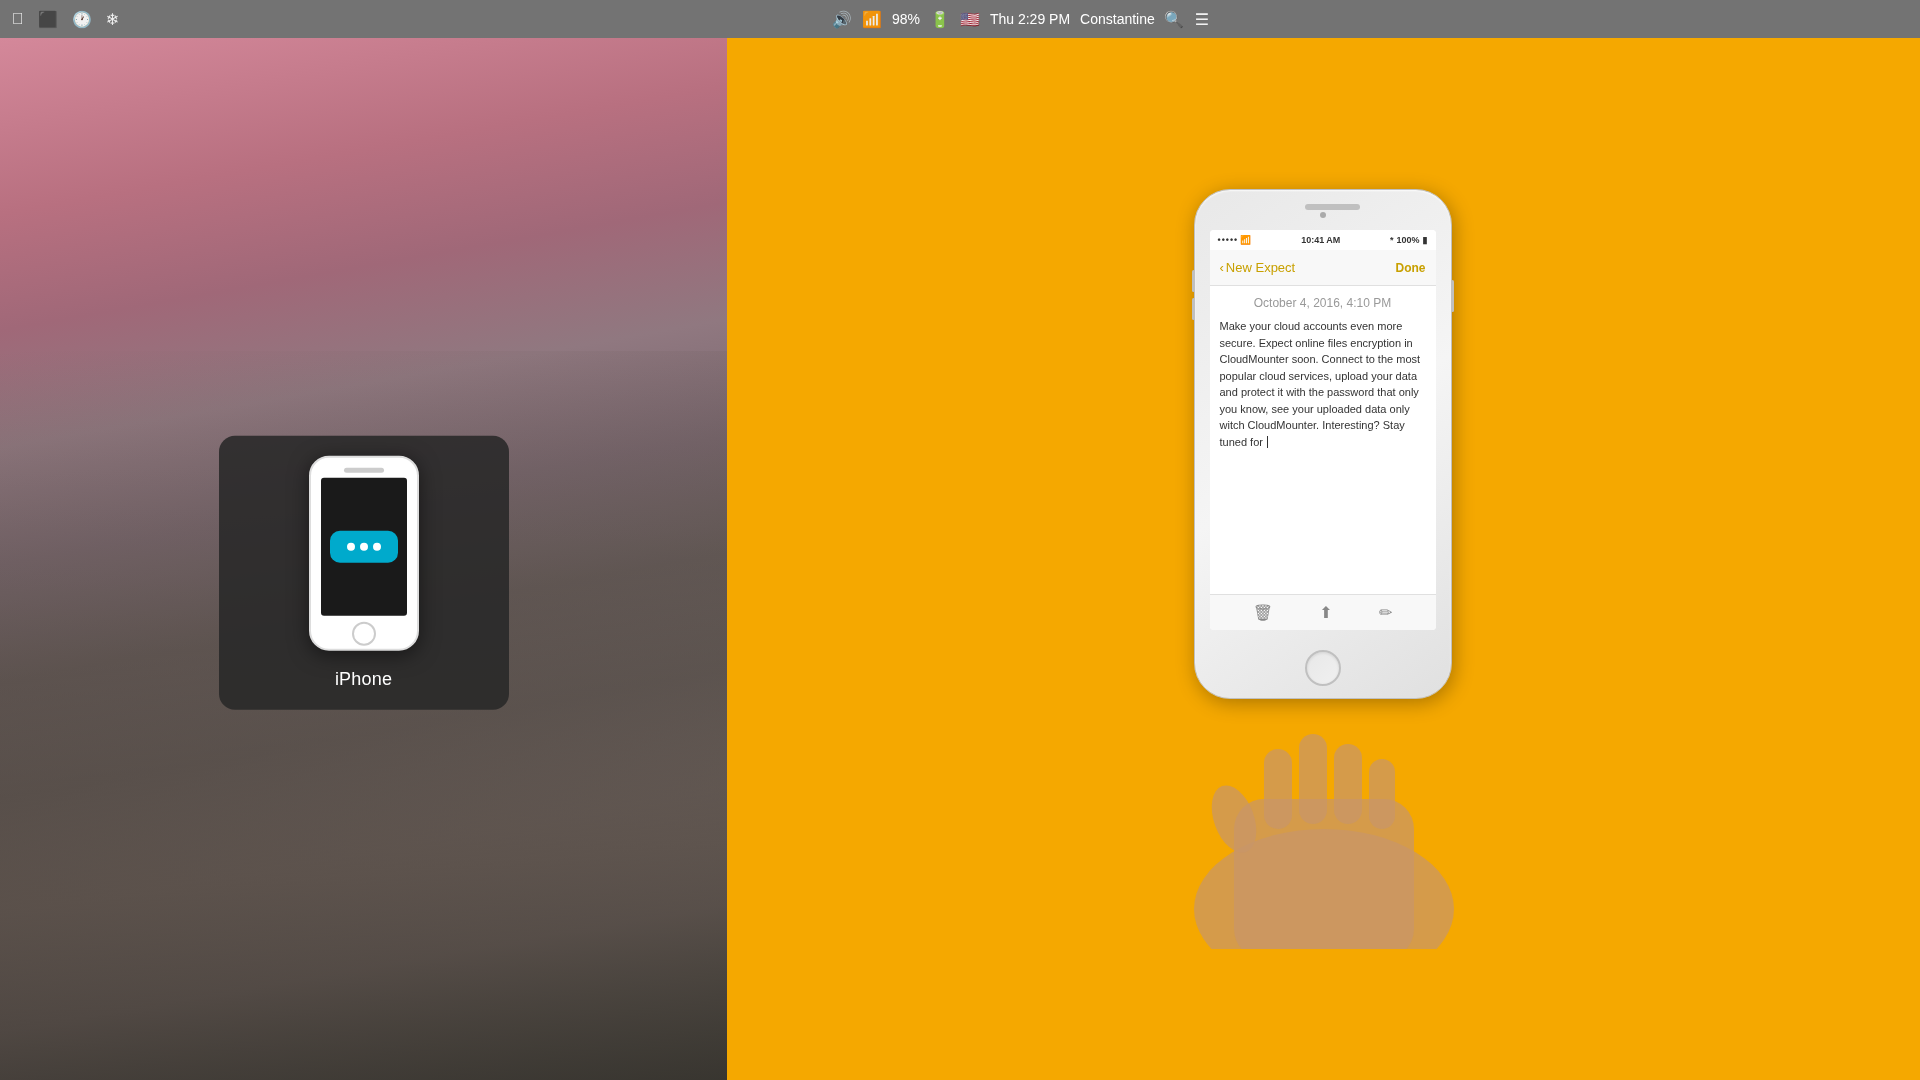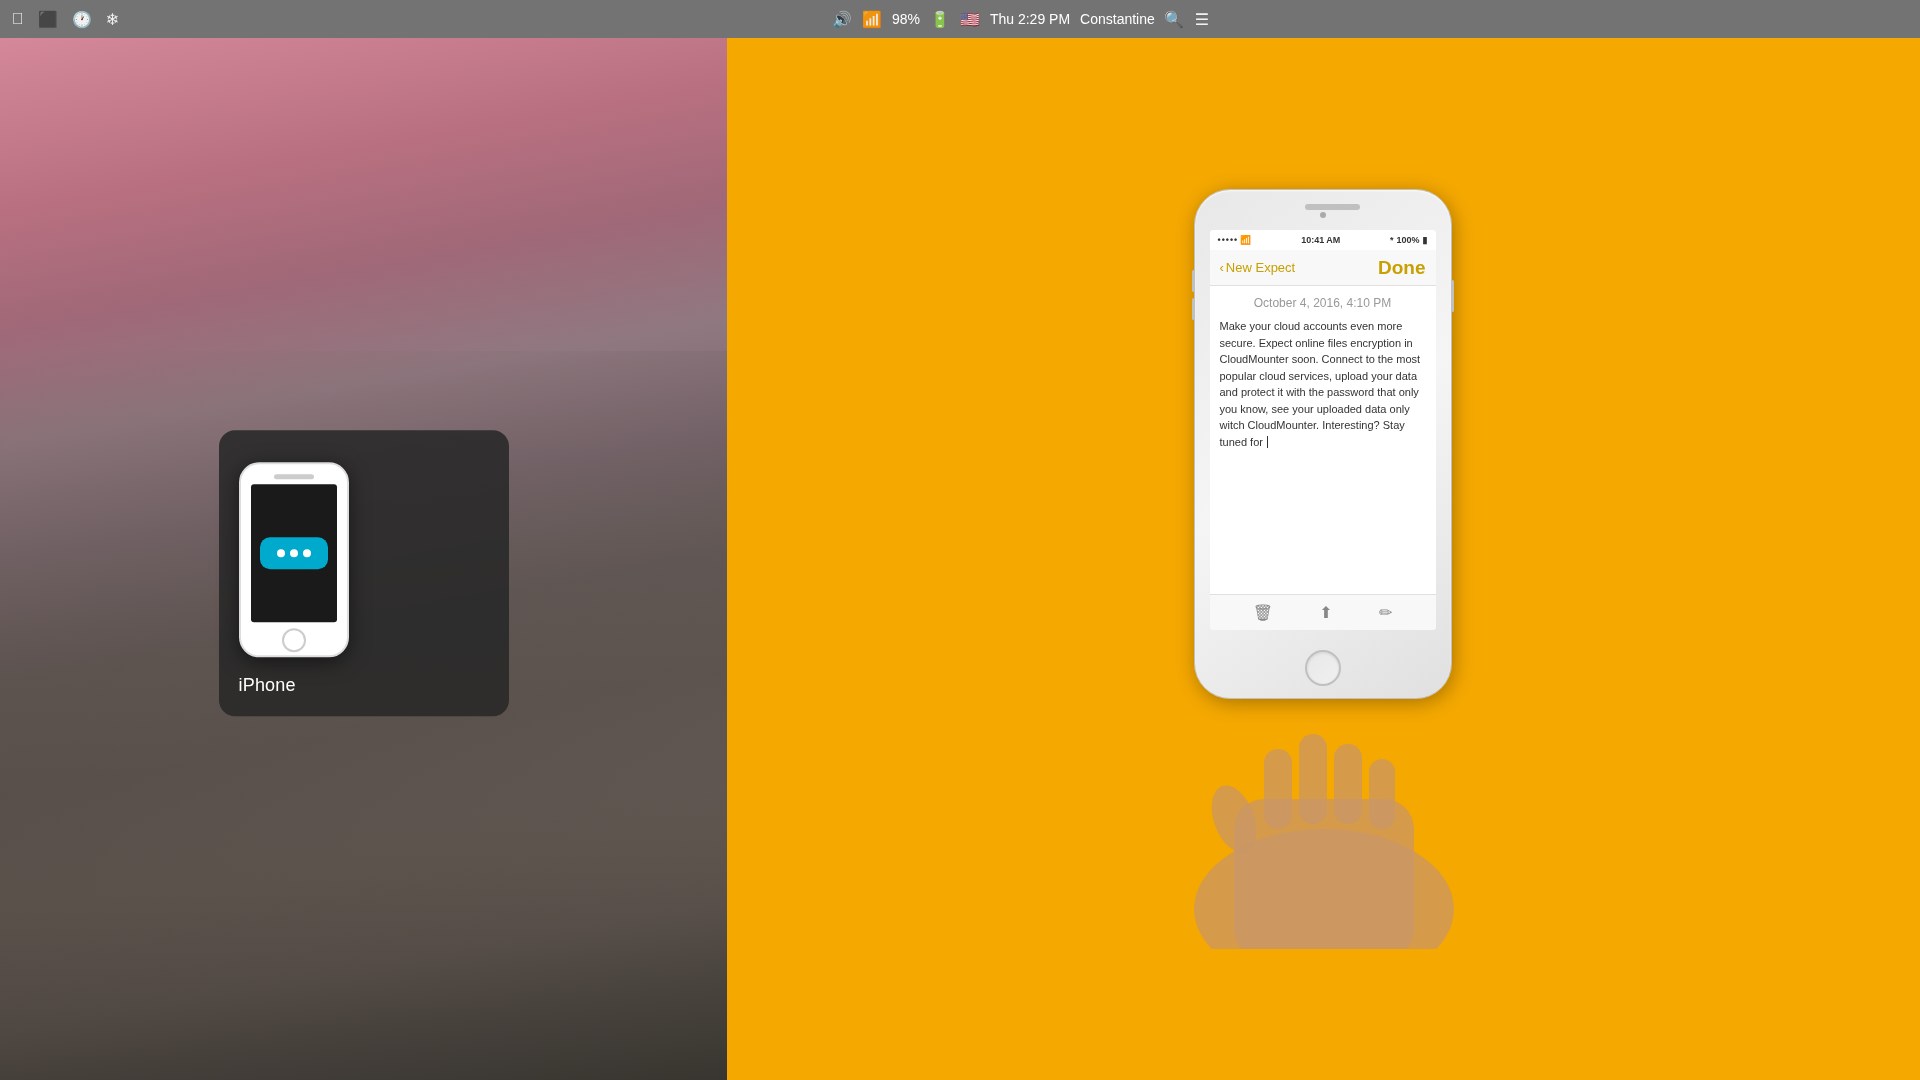--- a/index.html
+++ b/index.html
@@ -90,24 +90,24 @@
 
     
     #airdrop-panel {
       position: absolute;
       top: 50%;
       left: 50%;
       transform: translate(-50%, -45%);
       width: 290px;
       background: rgba(40,40,40,0.88);
       border-radius: 16px;
-      padding: 32px 20px 20px;
+      padding: 20px 20px 20px;
       display: flex;
       flex-direction: column;
-      align-items: flex-start;
+      align-items: center;
     }
 
     
     .iphone-illustration {
       width: 110px;
       height: 195px;
       background: white;
       border-radius: 20px;
       border: 2px solid #ddd;
       position: relative;
@@ -265,21 +265,21 @@
     }
     .notes-back {
       color: #c8a000;
       font-size: 13px;
       display: flex;
       align-items: center;
       gap: 2px;
     }
     .notes-done {
       color: #c8a000;
-      font-size: 19px;
+      font-size: 12px;
       font-weight: 600;
     }
 
     
     .notes-content {
       flex: 1;
       padding: 10px 10px;
       overflow: hidden;
     }
     .notes-date {

